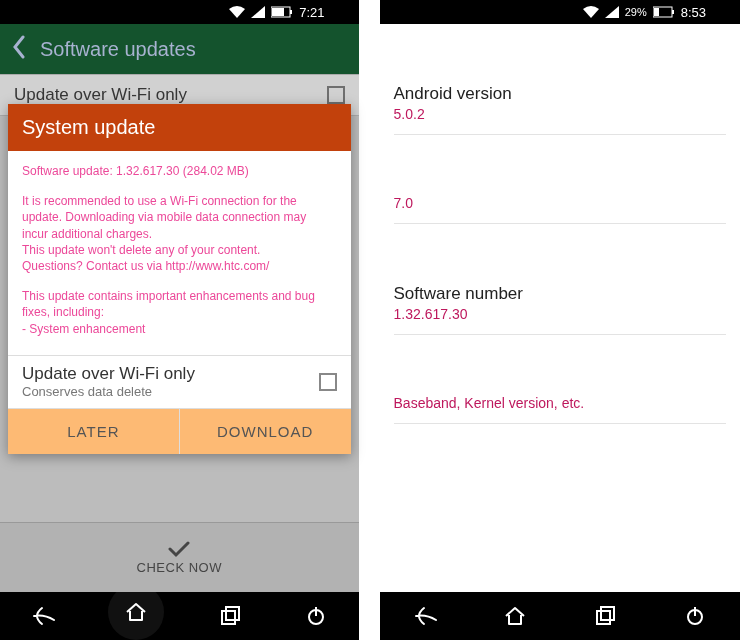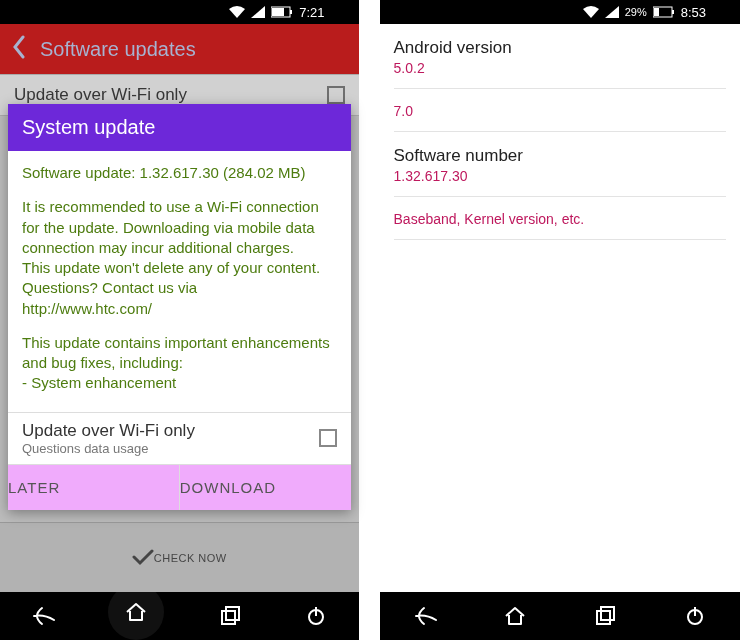--- a/index.html
+++ b/index.html
@@ -9,56 +9,56 @@
   .phone.left { border-right: 2px solid #fff; }
 
   
   .status { height: 24px; background: #000; color: #fff; display: flex; align-items: center; justify-content: flex-end; font-size: 13px; padding: 0 8px; gap: 6px; }
   .status .pct { font-size: 11px; }
   .status .time { font-weight: 400; }
   .status .ampm { font-size: 12px; margin-left: 2px; margin-top: 44px; }
   .status svg { display: block; }
 
   
-  .header { background: #b91c1c; color: #fff; height: 50px; display: flex; align-items: center; padding: 0 12px; gap: 14px; }
+  .header { background: #14532d; color: #fff; height: 50px; display: flex; align-items: center; padding: 0 12px; gap: 14px; }
   .header.dim { color: #a7b2d0; }
   .header .title { font-size: 20px; font-weight: 400; flex: 1; }
   .chev { width: 14px; height: 24px; }
   .search-icon { width: 22px; height: 22px; }
 
   
   .bg-list { position: relative; flex: 1; background: #e6e6e6; }
   .bg-row { background: #fff; border-bottom: 1px solid #d0d0d0; border-top: 1px solid #d0d0d0; padding: 10px 14px; display: flex; align-items: center; justify-content: space-between; color: #444; font-size: 17px; }
   .bg-row .box { width: 18px; height: 18px; border: 2px solid #888; }
-  .check-now { position: absolute; left: 0; right: 0; bottom: 0; height: 70px; background: #d9d9d9; border-top: 1px solid #bbb; display: flex; flex-direction: row; align-items: center; justify-content: center; color: #555; font-size: 11px; letter-spacing: 0.5px; }
+  .check-now { position: absolute; left: 0; right: 0; bottom: 0; height: 70px; background: #d9d9d9; border-top: 1px solid #bbb; display: flex; flex-direction: column; align-items: center; justify-content: center; color: #555; font-size: 13px; letter-spacing: 0.5px; }
   .check-now svg { margin-bottom: 2px; }
   .scrim { position: absolute; inset: 0; background: rgba(0,0,0,0.18); }
 
   
   .dialog { position: absolute; left: 8px; right: 8px; top: 104px; background: #fff; box-shadow: 0 3px 12px rgba(0,0,0,0.35); overflow: hidden; }
-  .dlg-header { background: #6d28d9; color: #fff; font-size: 20px; padding: 12px 14px; }
-  .dlg-body { padding: 12px 20px 4px 14px; color: #4d7c0f; font-size: 15px; line-height: 1.35; border-bottom: 1px solid #ddd; }
+  .dlg-header { background: #c2410c; color: #fff; font-size: 20px; padding: 12px 14px; }
+  .dlg-body { padding: 12px 20px 4px 14px; color: #ec4899; font-size: 12px; line-height: 1.35; border-bottom: 1px solid #ddd; }
   .dlg-body p { margin-bottom: 14px; }
   .dlg-wifi { padding: 8px 14px; display: flex; align-items: center; justify-content: space-between; }
   .dlg-wifi .txt { line-height: 1.2; }
   .dlg-wifi .t1 { font-size: 17px; color: #333; }
   .dlg-wifi .t2 { font-size: 13px; color: #777; }
   .dlg-wifi .box { width: 18px; height: 18px; border: 2px solid #888; }
   .dlg-actions { display: flex; border-top: 1px solid #ddd; }
-  .dlg-btn { flex: 1; padding: 14px 0; font-size: 15px; letter-spacing: 1px; color: #555; background: #f0abfc; }
+  .dlg-btn { flex: 1; text-align: center; padding: 14px 0; font-size: 15px; letter-spacing: 1px; color: #555; background: #fdba74; }
   .dlg-btn:first-child { border-right: 1px solid #ddd; }
 
   
   .nav { height: 48px; background: #000; display: flex; align-items: center; justify-content: space-around; }
   .nav .nbtn { width: 40px; height: 40px; display: flex; align-items: center; justify-content: center; }
   .nav .nbtn.circle { background: #111; border-radius: 50%; width: 56px; height: 56px; margin-top: -8px; }
 
   
   .info-list { flex: 1; background: #fff; padding: 0 14px; }
-  .info-item { padding: 14px 0 12px 0; border-bottom: 1px solid #e3e3e3; }
+  .info-item { padding: 14px 0 12px 0; border-bottom: 1px solid #e3e3e3; margin-top: 46px; }
   .info-item .lbl { font-size: 17px; color: #222; margin-bottom: 2px; }
   .info-item .val { font-size: 14px; color: #be185d; }
 </style>
 </head>
 <body>
 
 <div class="stage">
 
   <div class="phone left">
     <div class="status">
@@ -112,21 +112,21 @@
         <p>Software update: 1.32.617.30 (284.02 MB)</p>
         <p style="white-space:pre-line">It is recommended to use a Wi-Fi connection for the update. Downloading via mobile data connection may incur additional charges.
 This update won't delete any of your content.
 Questions? Contact us via http://www.htc.com/</p>
         <p style="white-space:pre-line">This update contains important enhancements and bug fixes, including:
 - System enhancement</p>
       </div>
       <div class="dlg-wifi">
         <div class="txt">
           <div class="t1">Update over Wi-Fi only</div>
-          <div class="t2">Questions data usage</div>
+          <div class="t2">Conserves data delete</div>
         </div>
         <div class="box"></div>
       </div>
       <div class="dlg-actions">
         <div class="dlg-btn">LATER</div>
         <div class="dlg-btn">DOWNLOAD</div>
       </div>
     </div>
 
     <div class="nav">

